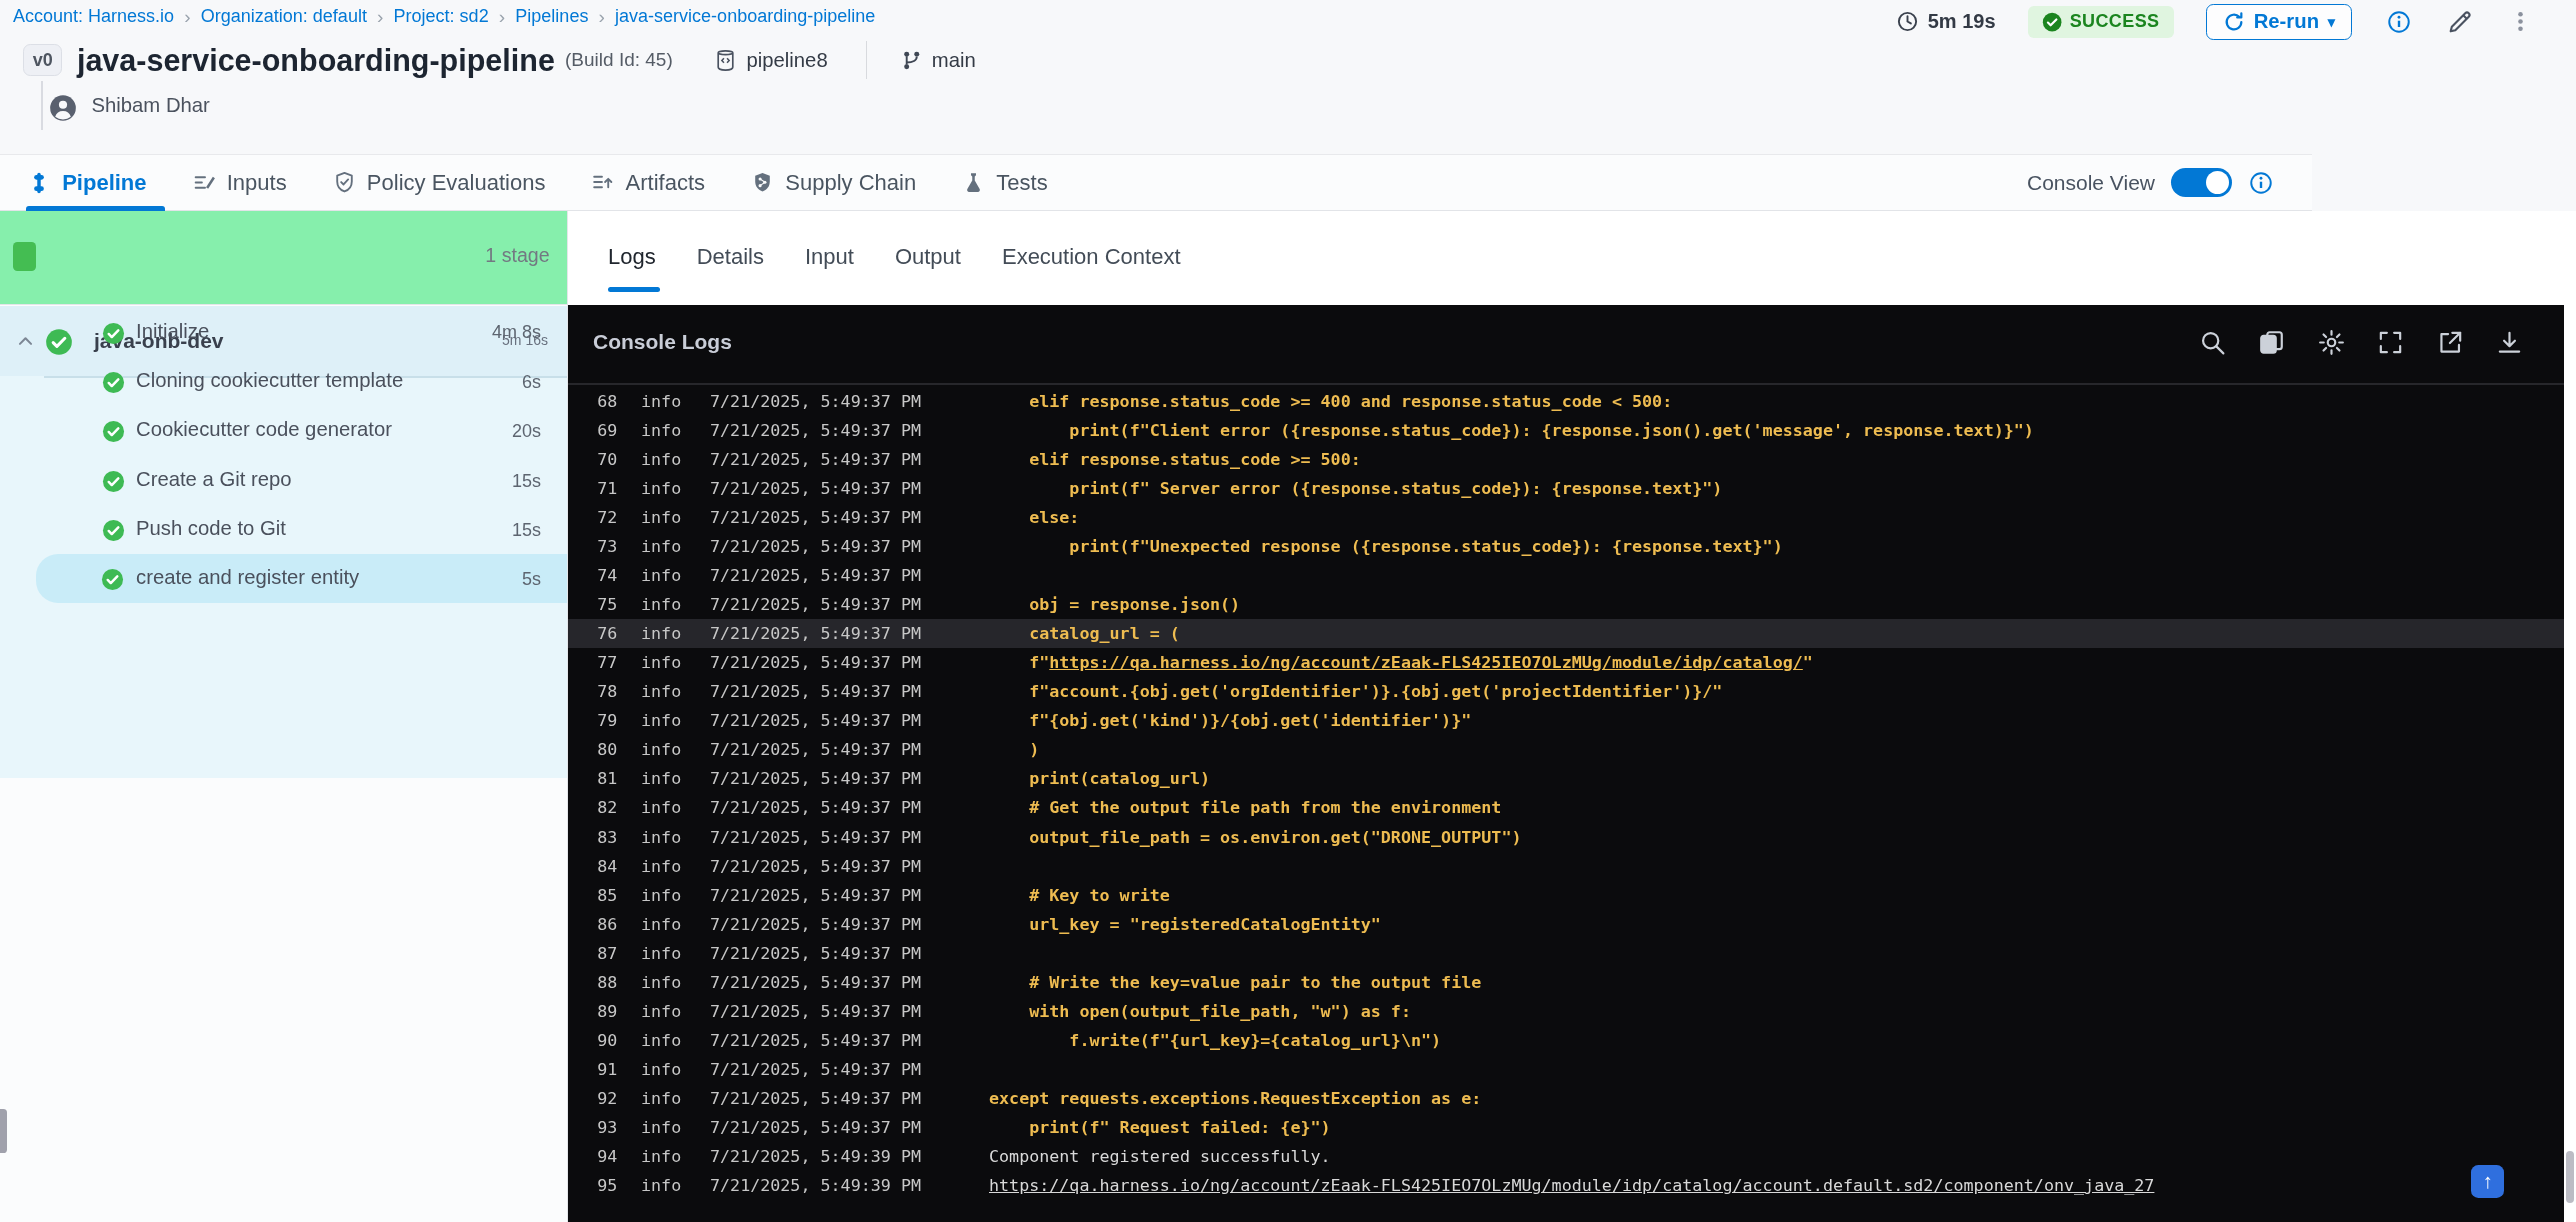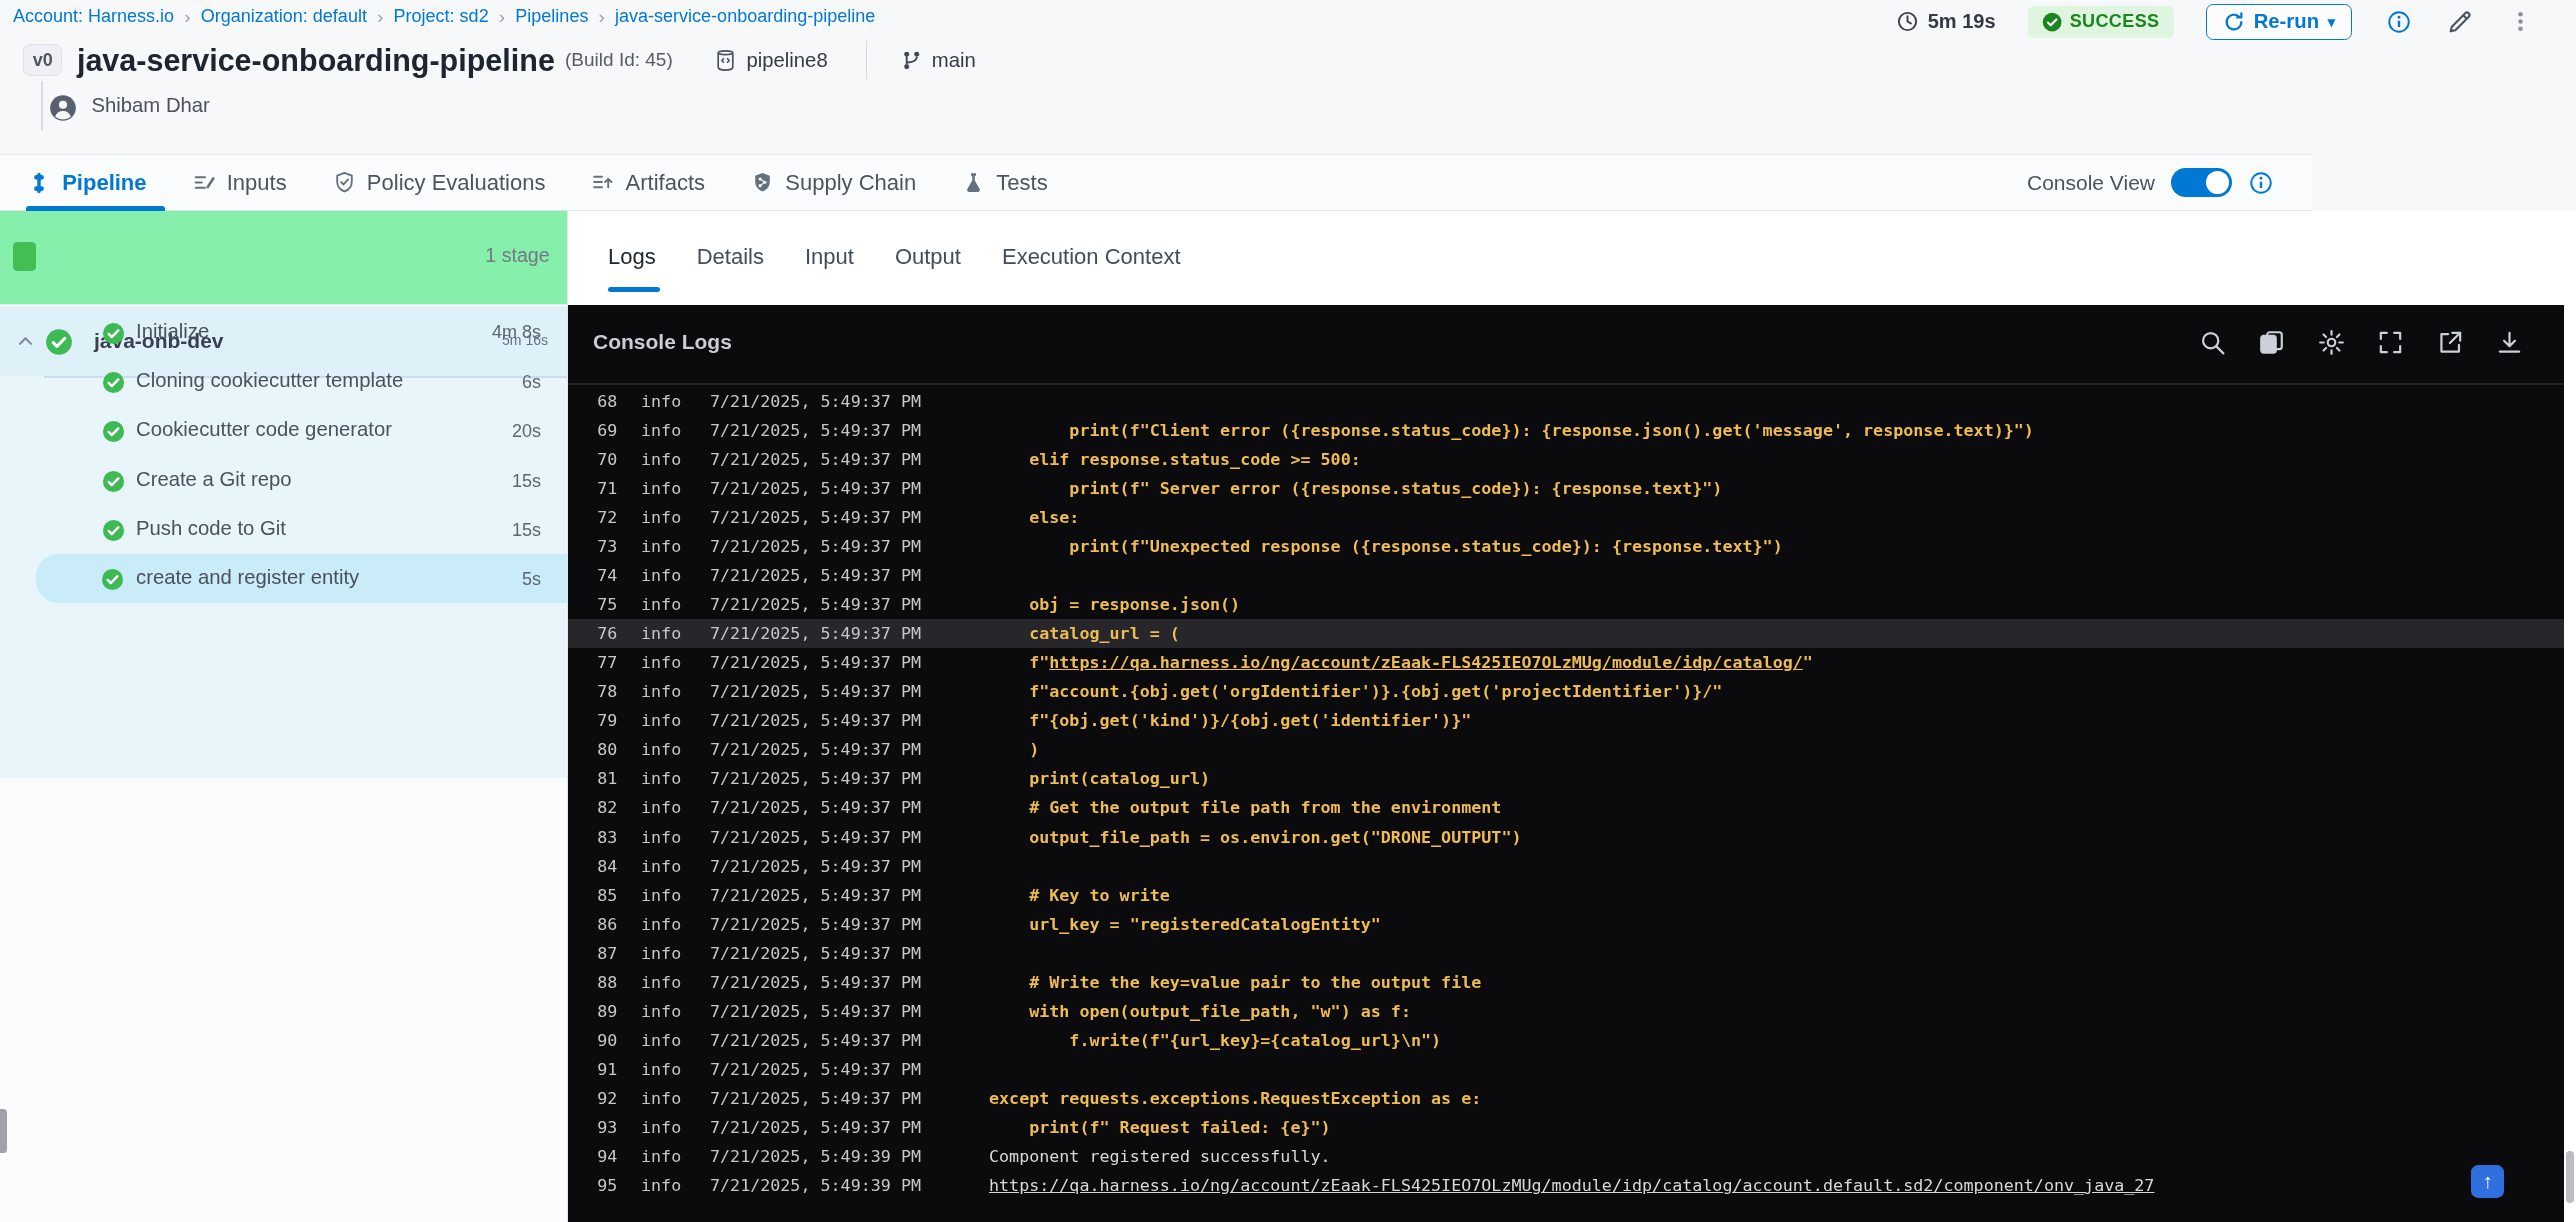--- a/index.html
+++ b/index.html
@@ -422,20 +422,21 @@
           </svg>
         </span>
       </div>
   </div>
   <div id="console-divider"></div>
   <div id="log-area">
       <div class="log-row" style="top: 2.9px;">
         <span class="log-num">68</span>
         <span class="log-lvl">info</span>
         <span class="log-time">7/21/2025, 5:49:37 PM</span>
+        <span class="log-code"><span class="seg-y">    elif response.status_code &gt;= 400 and response.status_code &lt; 500:</span></span>
       </div>
       <div class="log-row" style="top: 32px;">
         <span class="log-num">69</span>
         <span class="log-lvl">info</span>
         <span class="log-time">7/21/2025, 5:49:37 PM</span>
         <span class="log-code"><span class="seg-y">        print(f"Client error ({response.status_code}): {response.json().get('message', response.text)}")</span></span>
       </div>
       <div class="log-row" style="top: 61px;">
         <span class="log-num">70</span>
         <span class="log-lvl">info</span>

